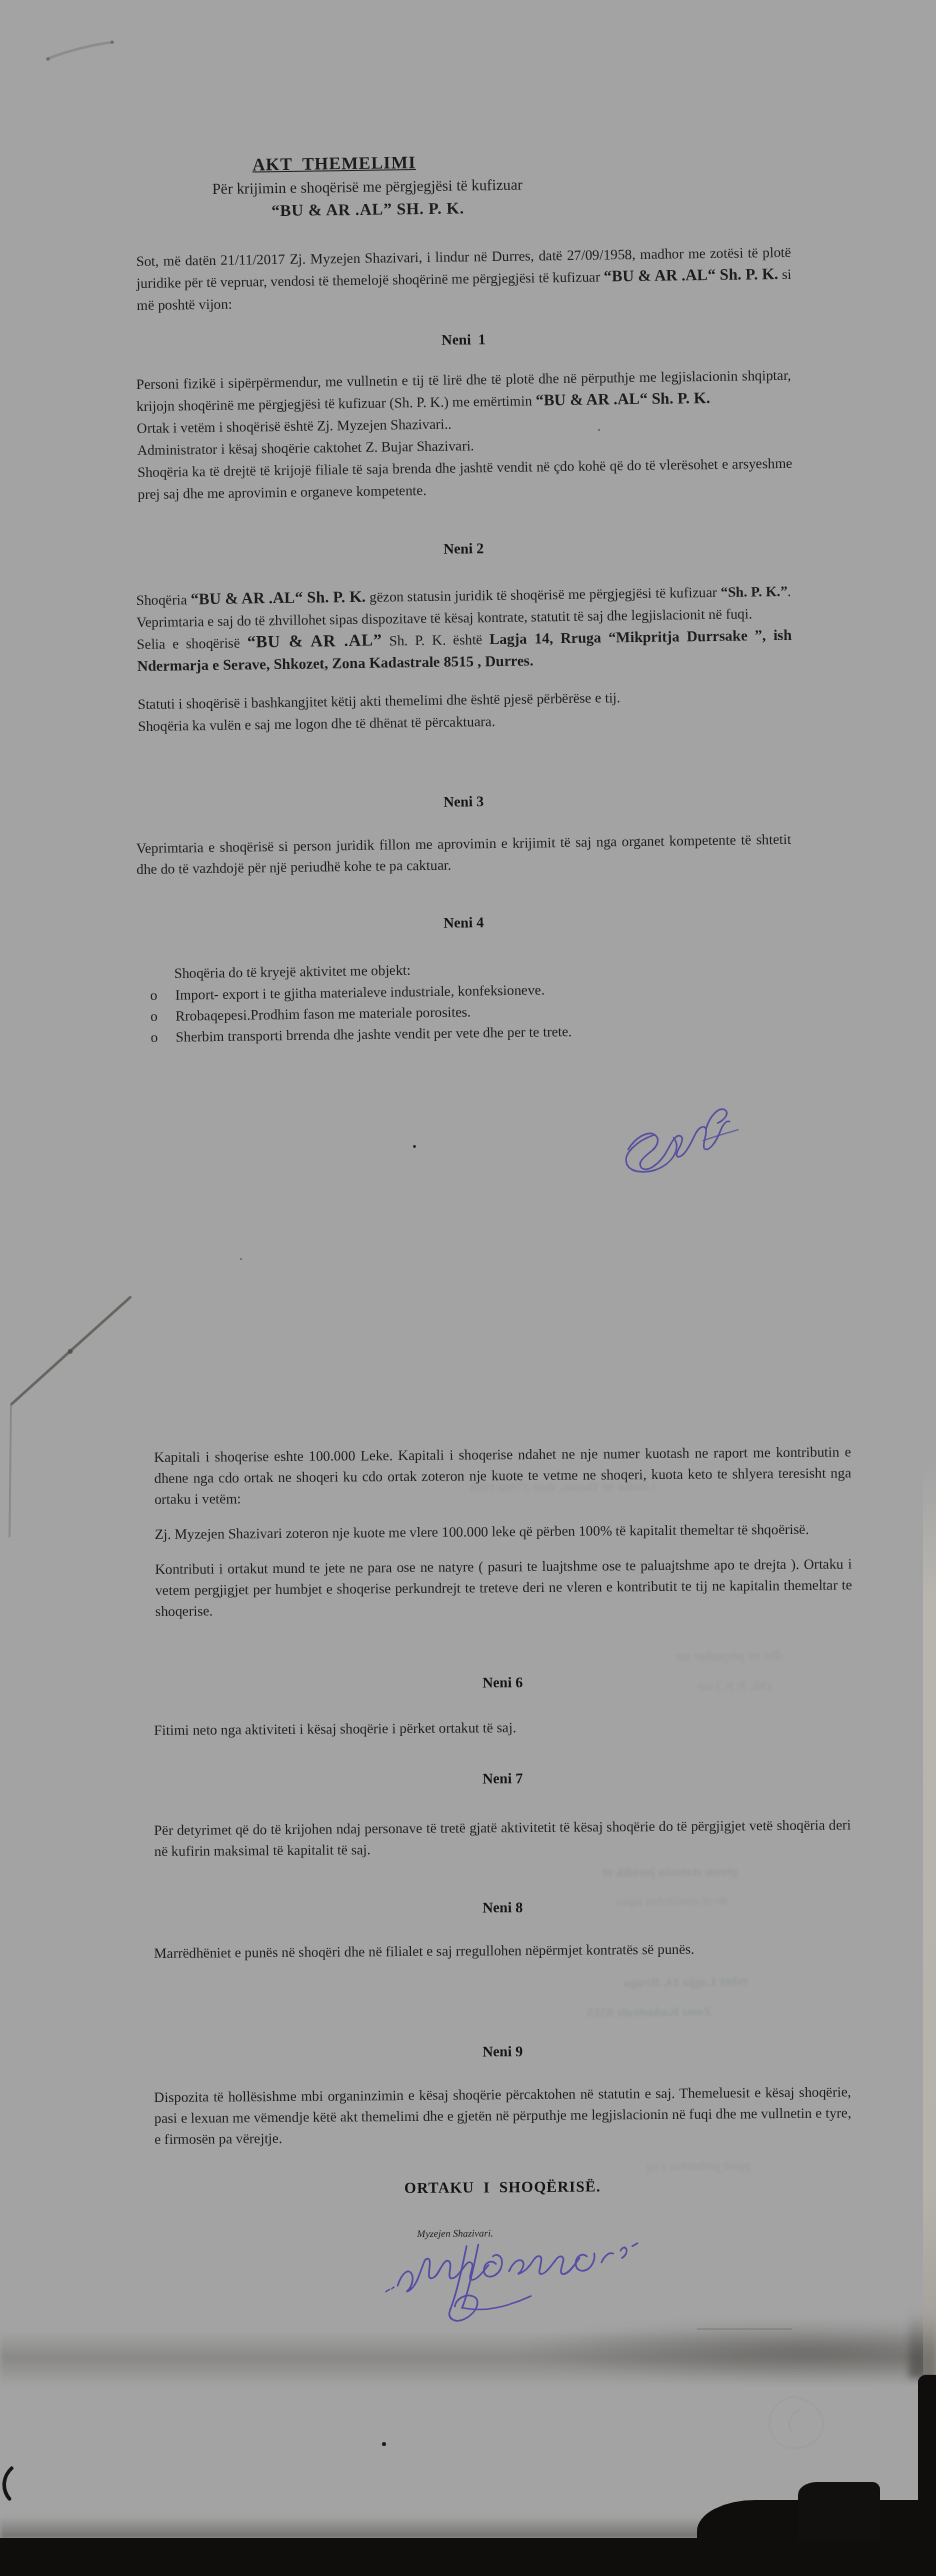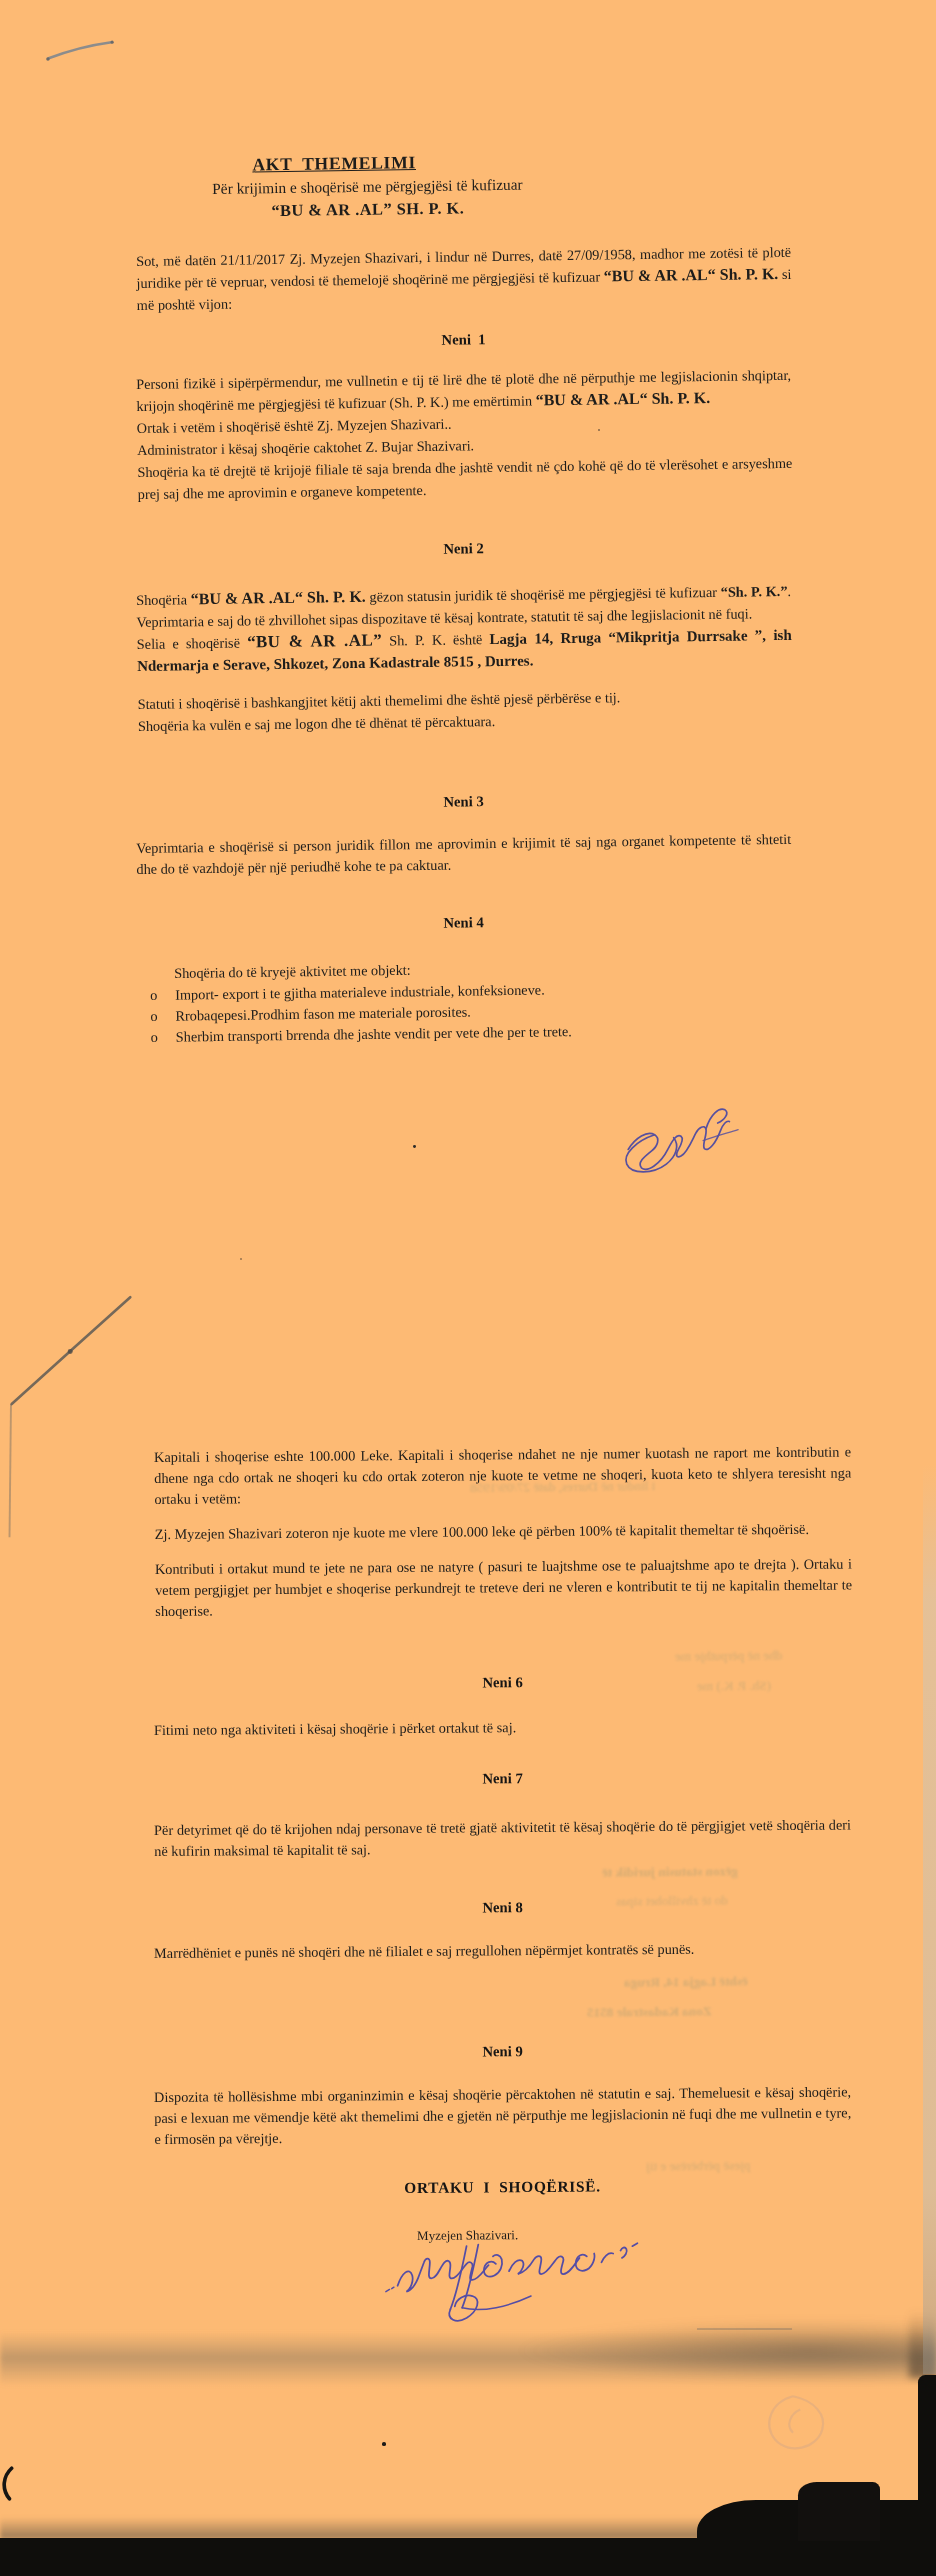--- a/index.html
+++ b/index.html
@@ -1,18 +1,18 @@
 <!DOCTYPE html>
 <html style="font-size:11.7px"><head>
 <meta charset="utf-8">
 <style>
   html,body{margin:0;padding:0;background:#e9e9e7;}
   .scan{
     position:relative;width:936px;height:2576px;margin:0 auto;
-    background:#fdba74;overflow:hidden;
+    background:#a3a3a3;overflow:hidden;
     font-family:"Liberation Serif","DejaVu Serif",serif;
     color:#1e1d1b;
   }
   .abs{position:absolute;}
   .pre{white-space:pre-wrap;}
   .just{text-align:justify;}
   .body-txt{font-size:14.3px;line-height:21px;}
   .body-txt p{margin:0;}
   .tilt{transform:rotate(-0.8deg);transform-origin:0 0;}
   .tilt2{transform:rotate(-0.45deg);transform-origin:0 0;}
@@ -24,21 +24,21 @@
   .doc-company{font-size:16.5px;font-weight:bold;text-align:center;letter-spacing:0.4px;}
   h2.neni{margin:0;font-size:14.7px;font-weight:bold;text-align:center;color:#161514;}
   .b{font-weight:bold;}
   .bb{font-weight:bold;font-size:16px;}
   .bb2{font-weight:bold;font-size:17px;letter-spacing:0.4px;}
   .bold-line{font-weight:bold;font-size:15px;}
   .lead-indent{font-size:14.3px;line-height:21px;}
   ul.obj{list-style:none;margin:0;padding:0;font-size:14.3px;line-height:21px;}
   ul.obj li{display:flex;}
   ul.obj .marker{width:25px;flex:0 0 25px;}
-  .closing-name{font-size:13px;}
+  .closing-name{font-size:10px;font-style:italic;}
   .ghost{
     color:#6f8872;opacity:0.28;filter:blur(1px);
     transform:scaleX(-1) rotate(0.6deg);
     font-size:13.2px;white-space:nowrap;
   }
   .ghost.gb{font-weight:bold;}
   .speck{border-radius:50%;background:#2e2c29;}
   .thin-line{background:rgba(120,115,105,0.35);}
   .shadow-band{
     left:0;right:0;top:2332px;height:54px;

